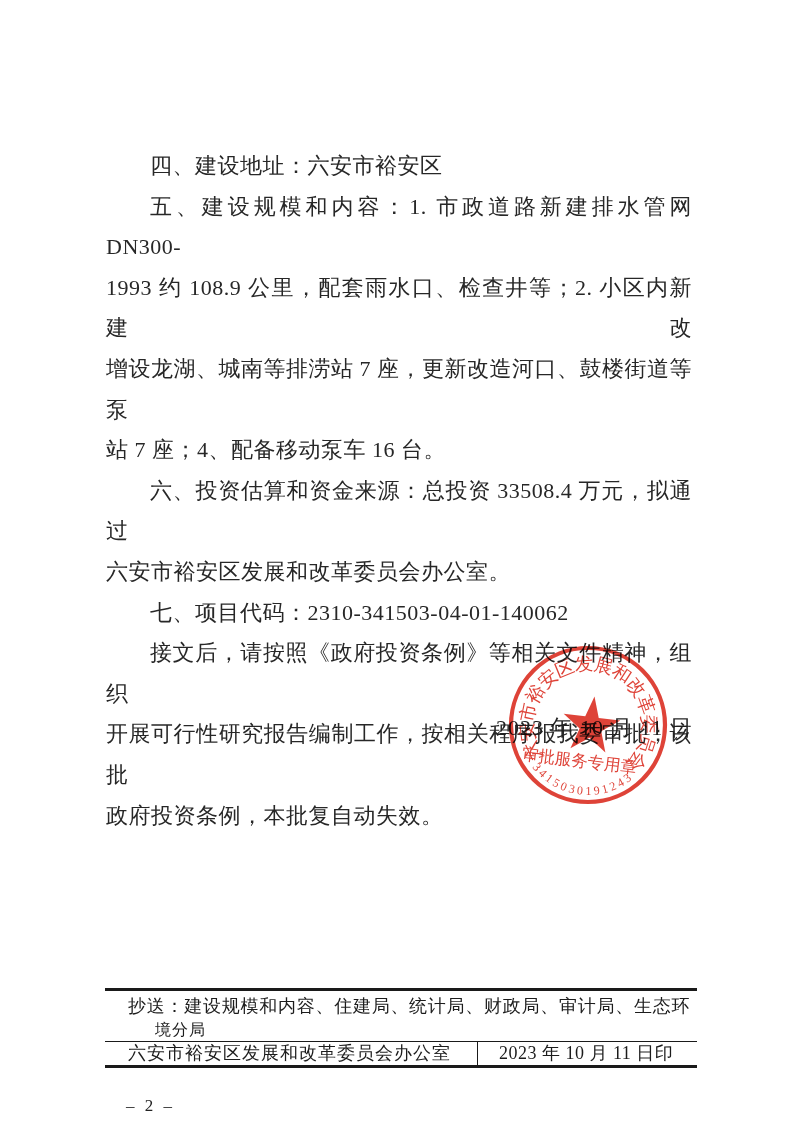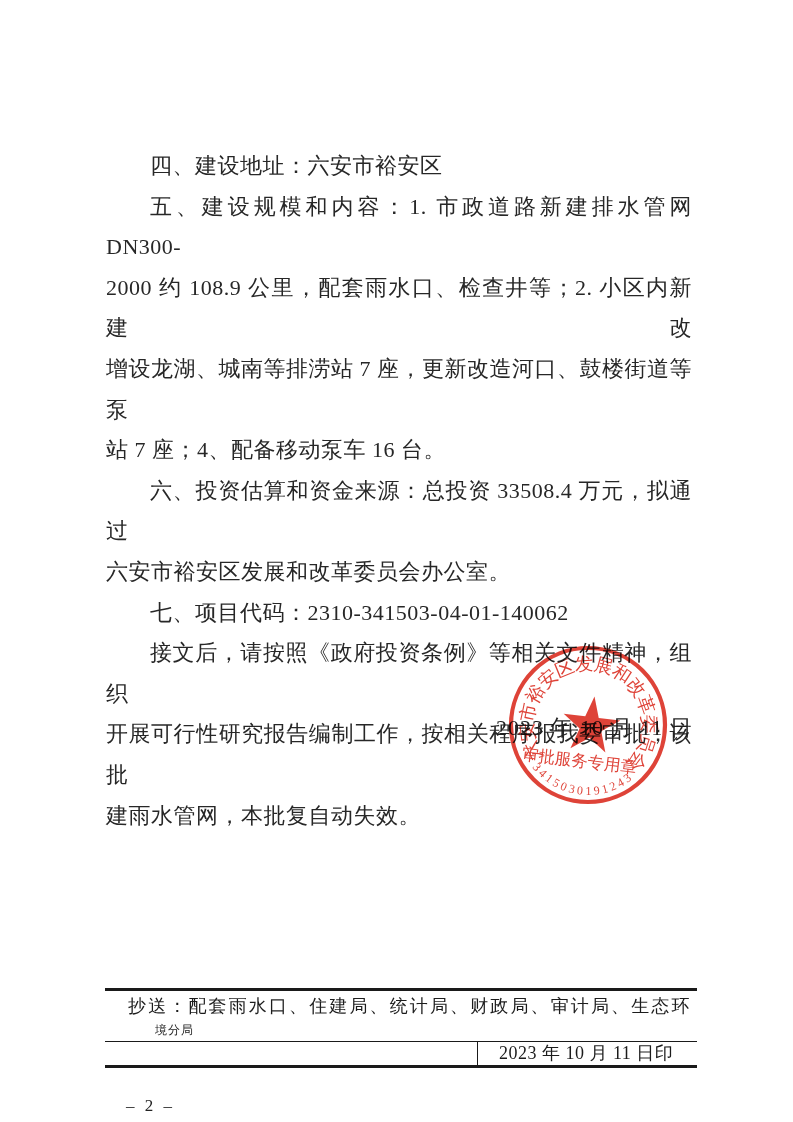--- a/index.html
+++ b/index.html
@@ -63,21 +63,21 @@
     margin: 2px 0 0 23px;
     width: 562px;
     font-size: 18px;
     line-height: 26px;
     letter-spacing: 0.5px;
     text-align: justify;
     text-align-last: justify;
   }
   .cc-line2 {
     margin-left: 50px;
-    font-size: 12px;
+    font-size: 16px;
     line-height: 22px;
     letter-spacing: 1px;
   }
   .issuer-row {
     position: relative;
     height: 23px;
     font-size: 18px;
     line-height: 23px;
   }
   .issuer { position: absolute; left: 23px; letter-spacing: 1px; }
@@ -94,29 +94,29 @@
   }
 </style>
 </head>
 <body>
 
 <div class="page">
 
   <div class="body-text">
     <div class="ln indent">四、建设地址：六安市裕安区</div>
     <div class="ln indent fill">五、建设规模和内容：1. 市政道路新建排水管网 DN300-</div>
-    <div class="ln fill">2000 约 108.9 公里，配套雨水口、检查井等；2. 小区内新建改</div>
+    <div class="ln fill">1993 约 108.9 公里，配套雨水口、检查井等；2. 小区内新建改</div>
     <div class="ln fill">增设龙湖、城南等排涝站 7 座，更新改造河口、鼓楼街道等泵</div>
     <div class="ln">站 7 座；4、配备移动泵车 16 台。</div>
     <div class="ln indent fill">六、投资估算和资金来源：总投资 33508.4 万元，拟通过</div>
     <div class="ln">六安市裕安区发展和改革委员会办公室。</div>
     <div class="ln indent">七、项目代码：2310-341503-04-01-140062</div>
     <div class="ln indent fill">接文后，请按照《政府投资条例》等相关文件精神，组织</div>
     <div class="ln fill">开展可行性研究报告编制工作，按相关程序报我委审批；该批</div>
-    <div class="ln">建雨水管网，本批复自动失效。</div>
+    <div class="ln">政府投资条例，本批复自动失效。</div>
   </div>
 
   <div class="date-line">2023 年 10 月 11 日</div>
 
   <svg class="seal" viewBox="-105 -105 210 210" xmlns="http://www.w3.org/2000/svg" aria-hidden="true" style="color: rgb(220, 51, 39);">
     <circle cx="0" cy="0" r="77" fill="none" stroke="currentColor" stroke-width="4.2"></circle>
     <g transform="rotate(7)">
       <g transform="translate(3,1)">
         <polygon fill="currentColor" points="0,-30 6.8,-9.3 28.5,-9.3 10.9,3.6 17.6,24.3 0,11.5 -17.6,24.3 -10.9,3.6 -28.5,-9.3 -6.8,-9.3"></polygon>
       </g>
@@ -127,24 +127,25 @@
       <text x="-4" y="42" text-anchor="middle" font-size="16.5" fill="currentColor">审批服务专用章</text>
       <path id="sealBotArc" d="M -53.6,45 A 70,70 0 0 0 53.6,45" fill="none"></path>
       <text font-size="12" fill="currentColor">
         <textPath href="#sealBotArc" startOffset="5" textLength="112" lengthAdjust="spacing">3415030191243</textPath>
       </text>
     </g>
   </svg>
 
   <div class="colophon">
     <div class="rule-thick"></div>
-    <div class="cc-line1">抄送：配套雨水口、住建局、统计局、财政局、审计局、生态环</div>
+    <div class="cc-line1">抄送：建设规模和内容、住建局、统计局、财政局、审计局、生态环</div>
     <div class="cc-line2">境分局</div>
     <div class="rule-thin"></div>
     <div class="issuer-row">
+      <span class="issuer">六安市裕安区发展和改革委员会办公室</span>
       <span class="vdiv"></span>
       <span class="pdate">2023 年 10 月 11 日印</span>
     </div>
     <div class="rule-thick"></div>
   </div>
 
   <div class="page-number">– 2 –</div>
 
 </div>
 

